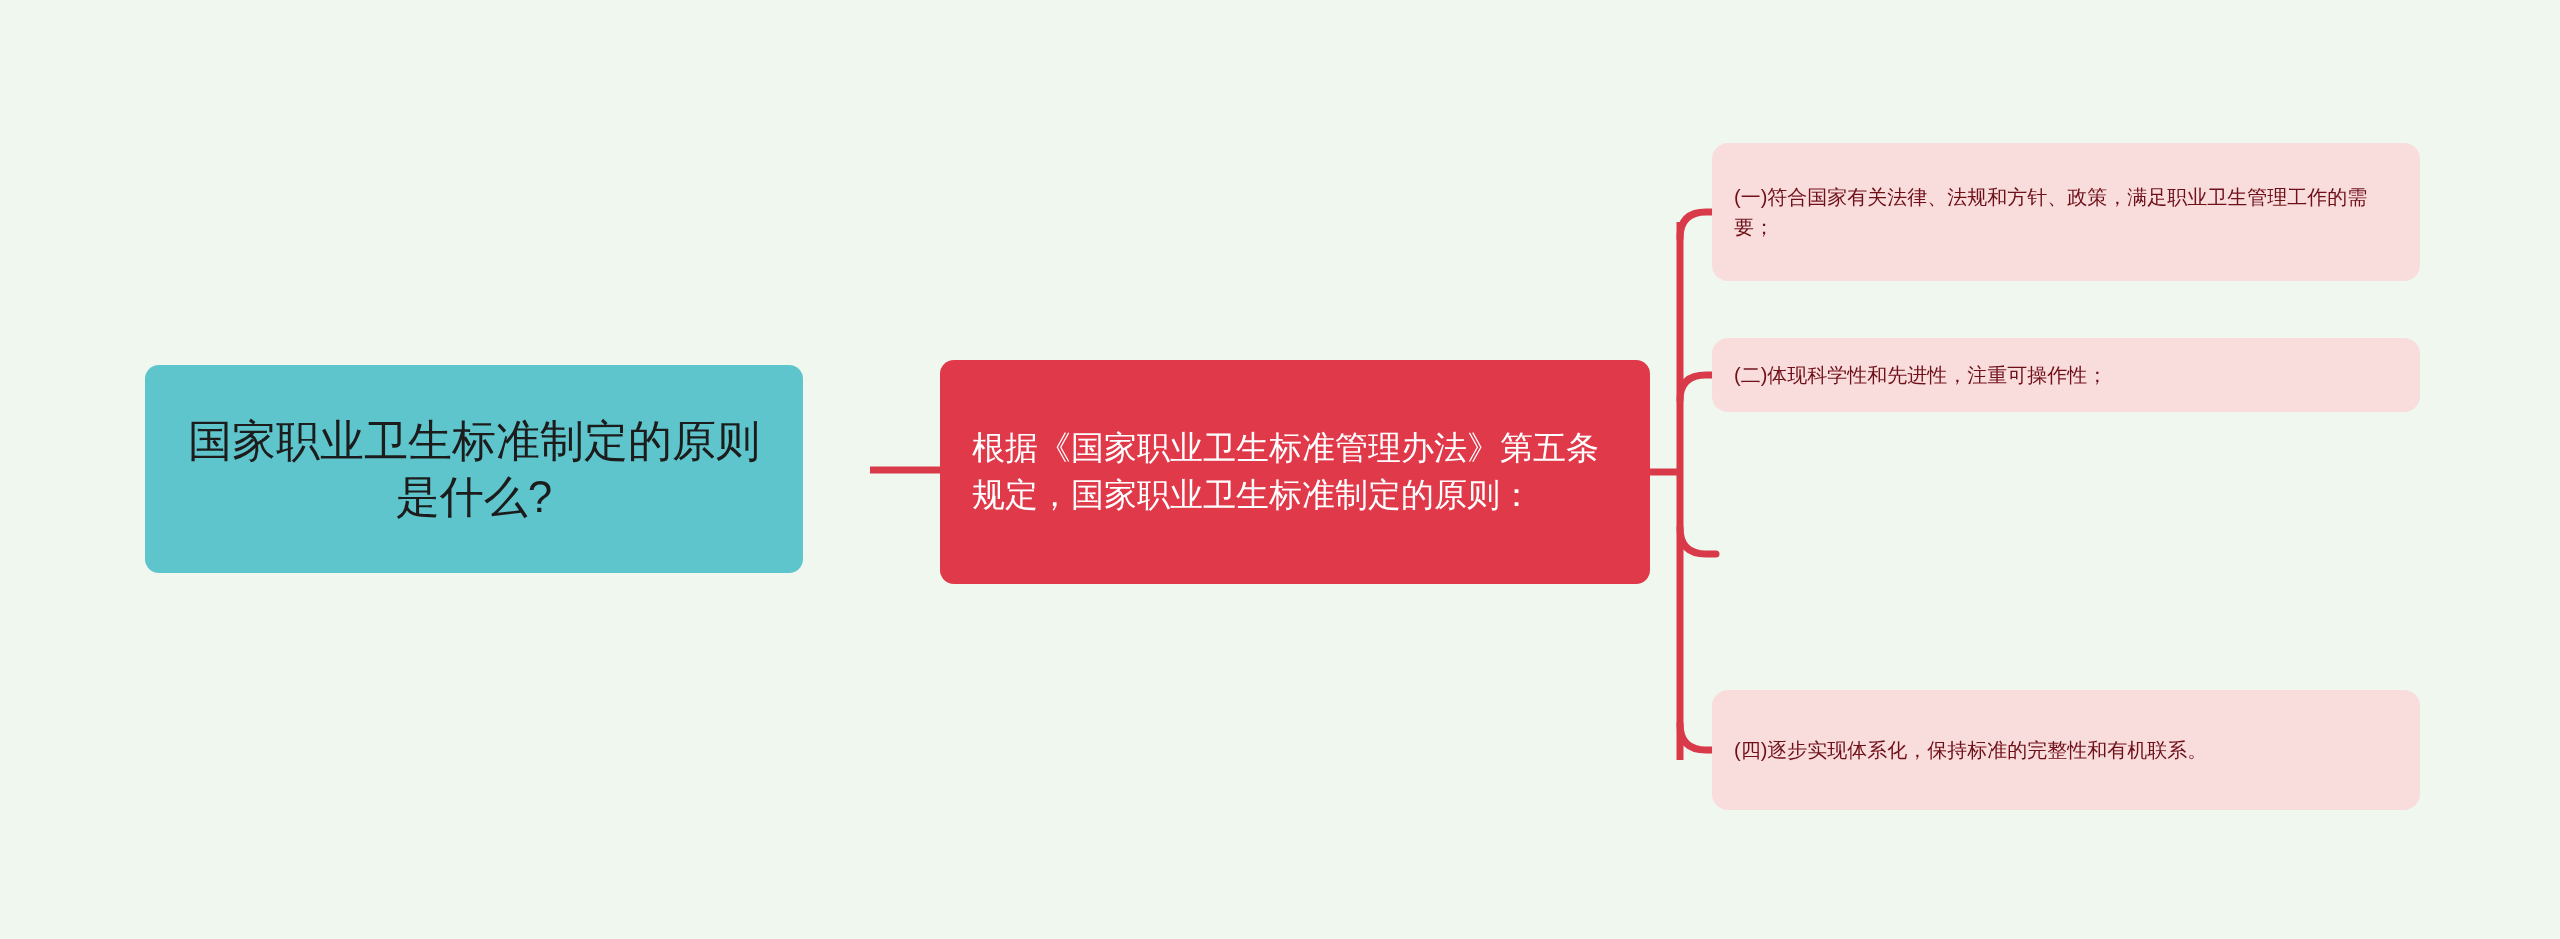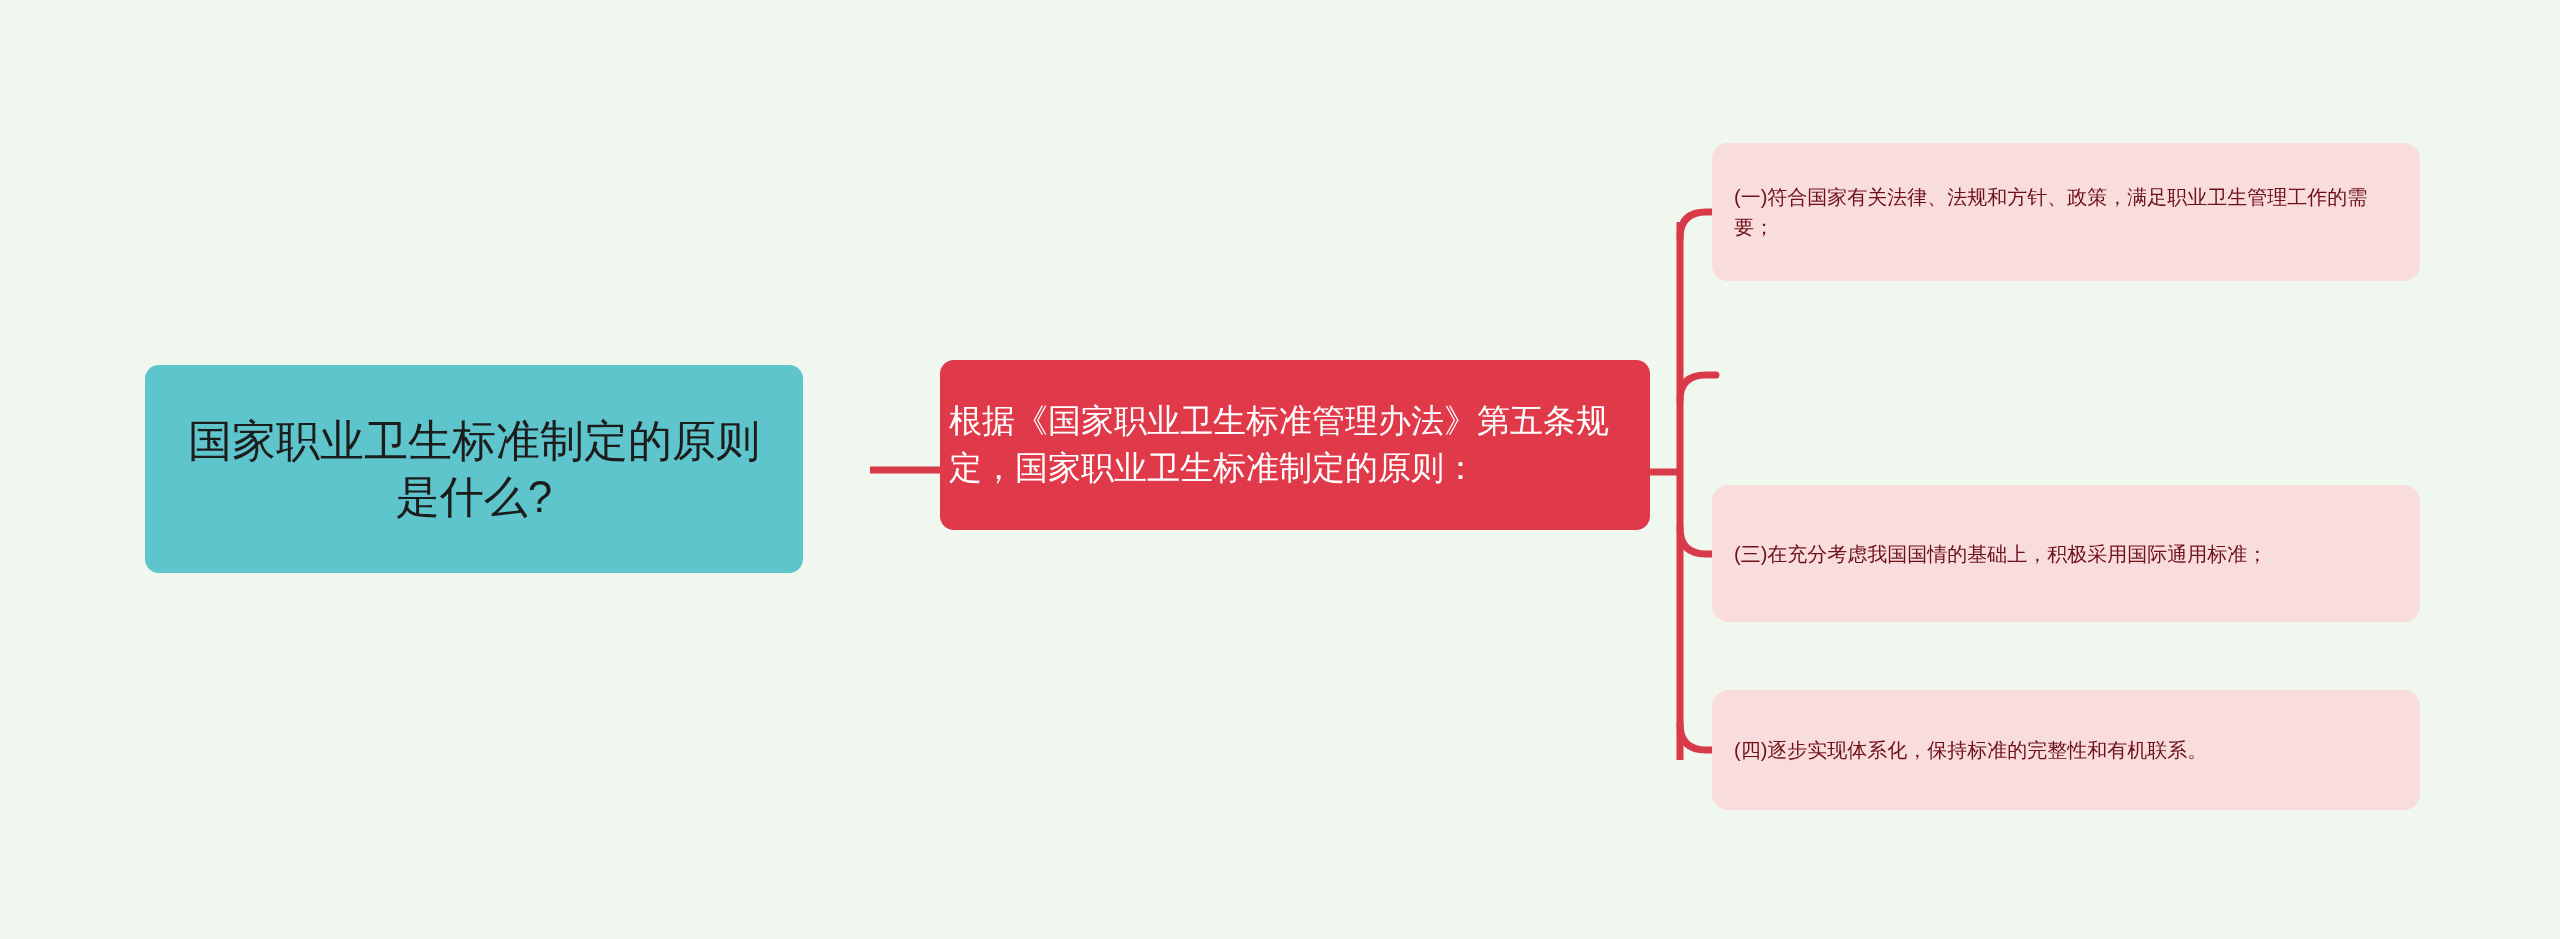--- a/index.html
+++ b/index.html
@@ -63,23 +63,23 @@
     line-height: 1.28;
     text-align: center;
     font-weight: 400;
   }
 
   
   .node-branch {
     left: 940px;
     top: 360px;
     width: 710px;
-    height: 170px;
+    height: 224px;
     background: #e0394a;
-    padding: 0 9px;
+    padding: 0 32px;
   }
   .node-branch .node-text {
     color: #ffffff;
     font-size: 33px;
     line-height: 1.42;
     text-align: left;
     font-weight: 400;
   }
 
   
@@ -130,22 +130,22 @@
   </div>
 
   <div class="node node-branch">
     <span class="node-text">根据《国家职业卫生标准管理办法》第五条规定，国家职业卫生标准制定的原则：</span>
   </div>
 
   <div class="node node-leaf node-leaf-0">
     <span class="node-text">(一)符合国家有关法律、法规和方针、政策，满足职业卫生管理工作的需要；</span>
   </div>
 
+  <div class="node node-leaf node-leaf-1">
+    <span class="node-text">(二)体现科学性和先进性，注重可操作性；</span>
+  </div>
 
-  <div class="node node-leaf node-leaf-2">
-    <span class="node-text">(三)在充分考虑我国国情的基础上，积极采用国际通用标准；</span>
-  </div>
 
   <div class="node node-leaf node-leaf-3">
     <span class="node-text">(四)逐步实现体系化，保持标准的完整性和有机联系。</span>
   </div>
 
 </div>
 
 </body></html>

